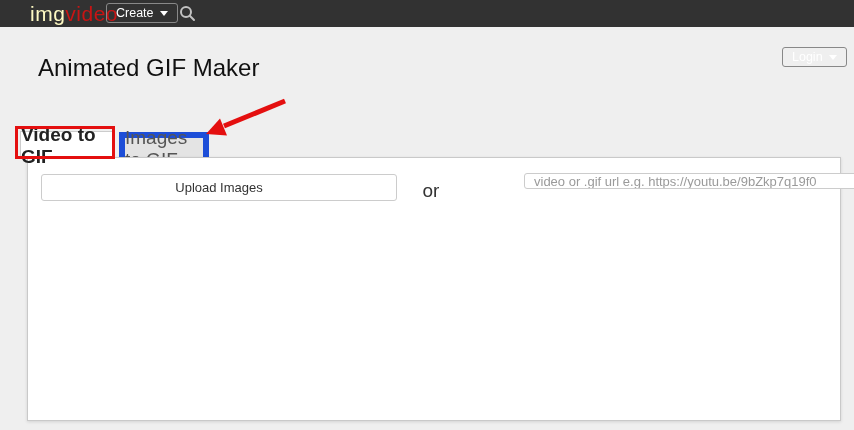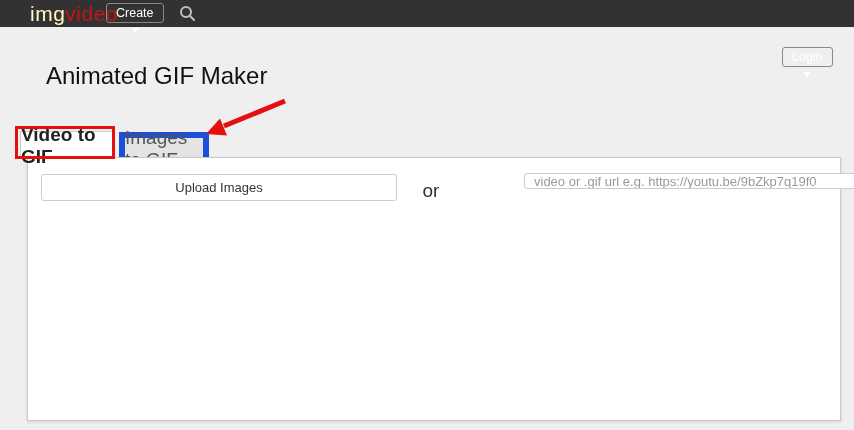--- a/index.html
+++ b/index.html
@@ -6,29 +6,29 @@
   body{font-family:"Liberation Sans","DejaVu Sans",sans-serif;background:#efefef;}
   .screen{position:relative;width:854px;height:430px;background:#efefef;overflow:hidden;}
 
   
   .navbar{position:absolute;top:0;left:0;width:854px;height:27px;background:#323232;}
   .logo{position:absolute;left:30px;top:1px;font-size:21px;line-height:25px;cursor:pointer;letter-spacing:.5px;}
   .logo .p1{color:#fef9c3;}
   .logo .p2{color:#c81414;}
   .nav-btn{position:absolute;top:3px;height:20px;box-sizing:border-box;border:1px solid #888;
            border-radius:3px;background:transparent;color:#fff;font-size:12.5px;line-height:18px;
-           padding:0 9px;display:flex;align-items:center;gap:6px;cursor:pointer;flex-direction:column;}
+           padding:0 9px;display:flex;align-items:center;gap:6px;cursor:pointer;}
   .caret{width:0;height:0;border-left:4px solid transparent;border-right:4px solid transparent;
          border-top:5px solid #fff;display:inline-block;}
   .create-btn{left:106px;}
   .login-btn{left:782px;margin-top:44px;}
   .search-wrap{position:absolute;left:179px;top:5px;width:17px;height:17px;cursor:pointer;}
 
   
-  .page-title{position:absolute;left:30px;top:46px;font-size:24px;font-weight:400;color:#111;margin:16px;}
+  .page-title{position:absolute;left:30px;top:46px;font-size:24px;font-weight:400;color:#111;margin:8px;}
   .page-subtitle{position:absolute;left:30px;top:77px;width:240px;font-size:12.5px;line-height:14.5px;color:#333;margin:0;}
 
   
   .tab{position:absolute;box-sizing:border-box;font-size:19px;cursor:pointer;
        display:flex;align-items:center;}
   .tab-active{left:20px;top:131px;width:95px;height:28px;background:#fff;z-index:3;
               border:1px solid #ccc;border-bottom:none;font-weight:700;color:#222;}
   .tab-inactive{left:119px;top:132px;width:90px;height:34px;background:#e4e4e4;z-index:1;
                 border:6px solid #1d4ed8;color:#555;}
 

